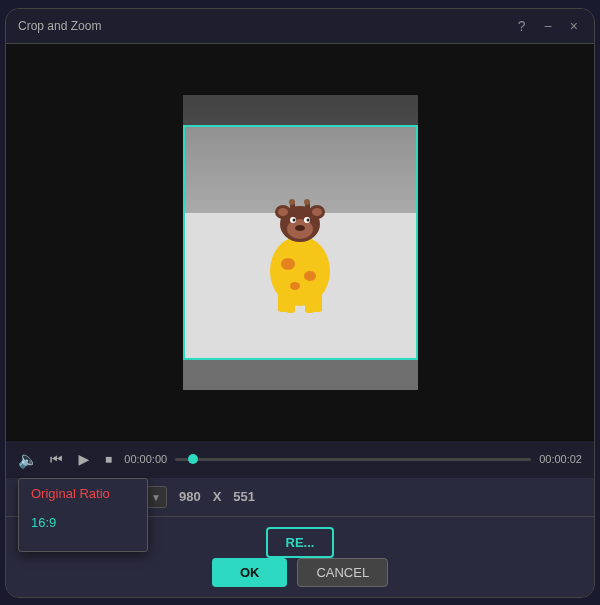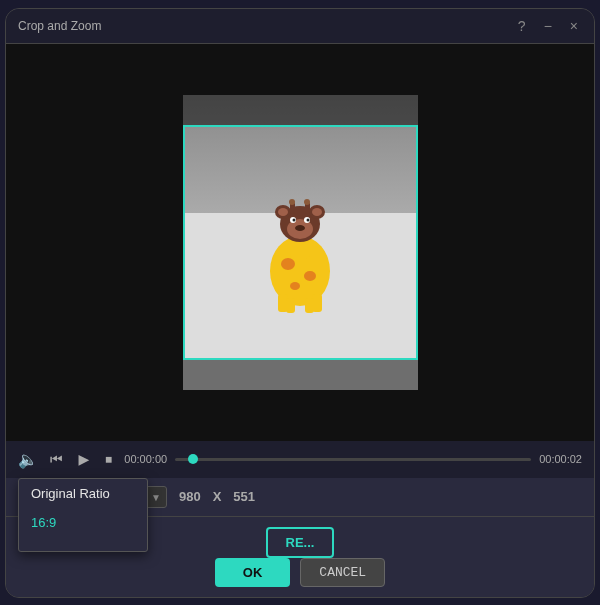--- a/index.html
+++ b/index.html
@@ -260,21 +260,21 @@
       border: 1px solid #555;
       border-radius: 3px;
       z-index: 100;
       box-shadow: 0 4px 12px rgba(0,0,0,0.5);
     }
 
     .dropdown-item {
       padding: 7px 12px;
       cursor: pointer;
       font-size: 13px;
-      color: #e5e5e5;
+      color: #ef4444;
     }
 
     .dropdown-item.selected {
       color: #2dd9c0;
     }
 
     
     .action-bar {
       background: #2a2a3e;
       padding: 10px 12px;
@@ -313,21 +313,20 @@
     }
 
     .btn-cancel {
       background: #444;
       border: 1px solid #666;
       color: #ccc;
       border-radius: 4px;
       padding: 6px 18px;
       cursor: pointer;
       font-size: 13px;
-      font-family: Liberation Mono, monospace;
     }
 
     
     .volume-icon {
       color: #aaa;
       font-size: 16px;
     }
   </style>
 </head>
 <body>

